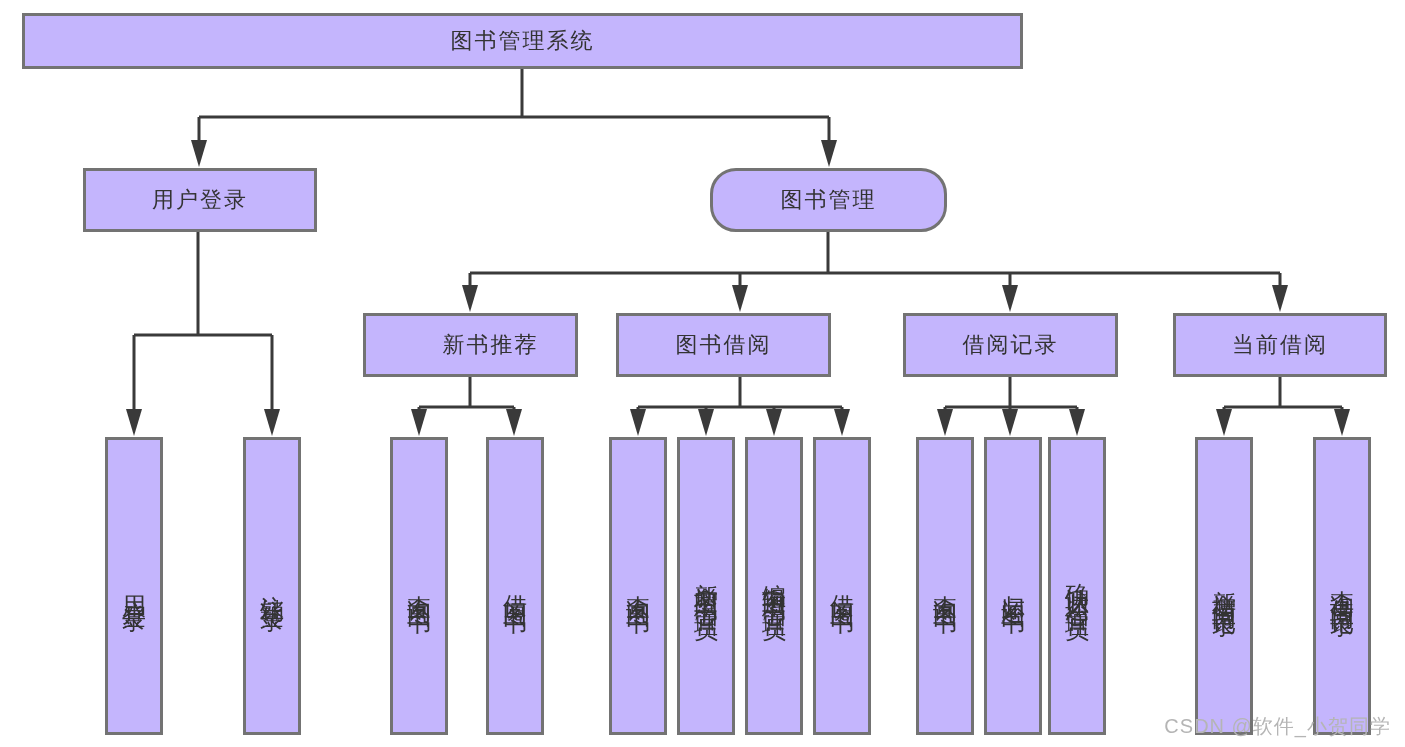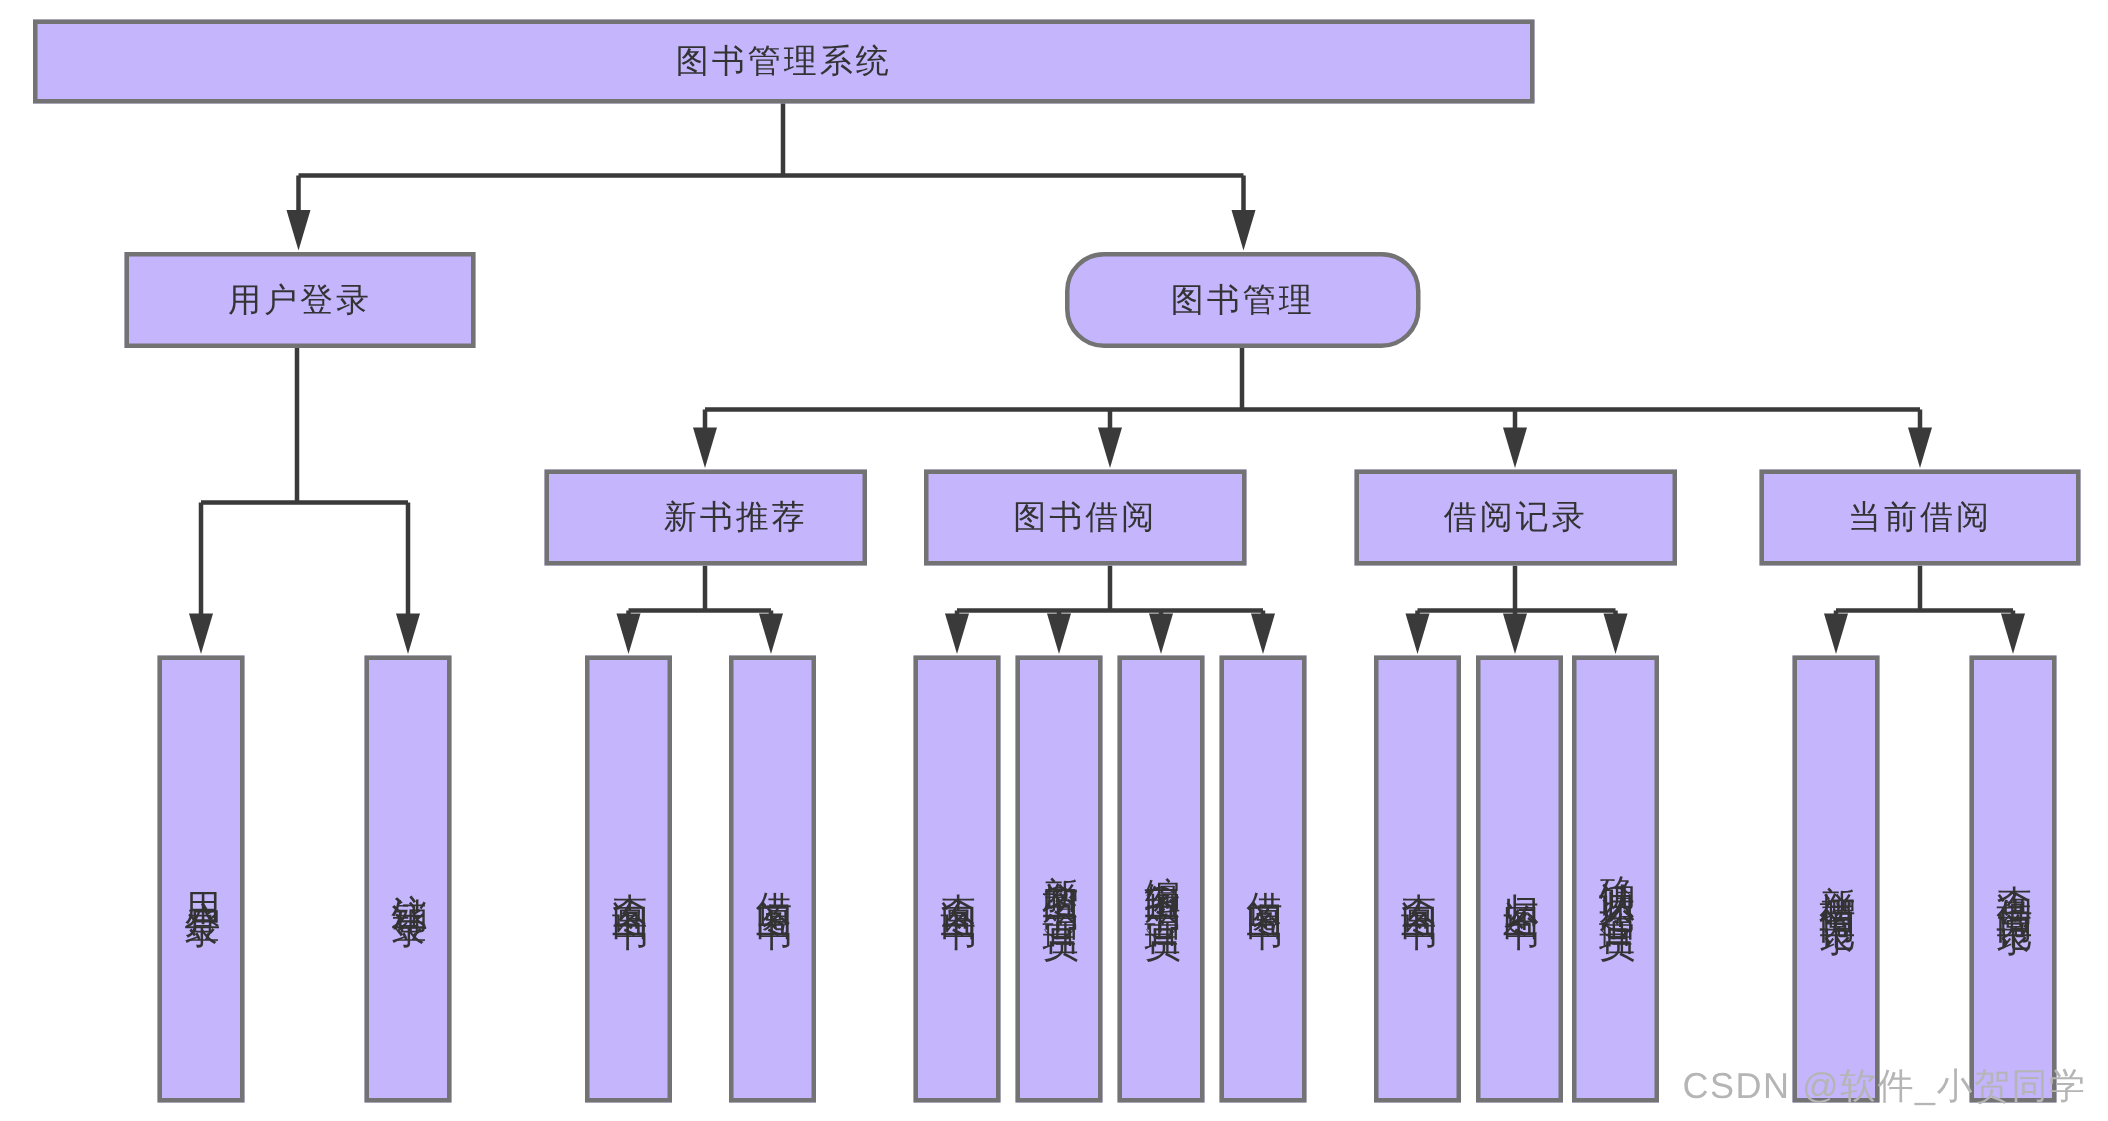--- a/index.html
+++ b/index.html
@@ -37,21 +37,21 @@
     height: 298px;
     font-size: 24px;
     letter-spacing: 5px;
     writing-mode: vertical-rl;
     line-height: 1;
   }
   .watermark {
     position: absolute;
     right: 14px;
     bottom: 7px;
-    font-size: 24px;
+    font-size: 20px;
     letter-spacing: 1px;
     color: #b5b5b5;
     white-space: nowrap;
   }
 </style>
 </head>
 <body>
 
 <div class="canvas">
 

